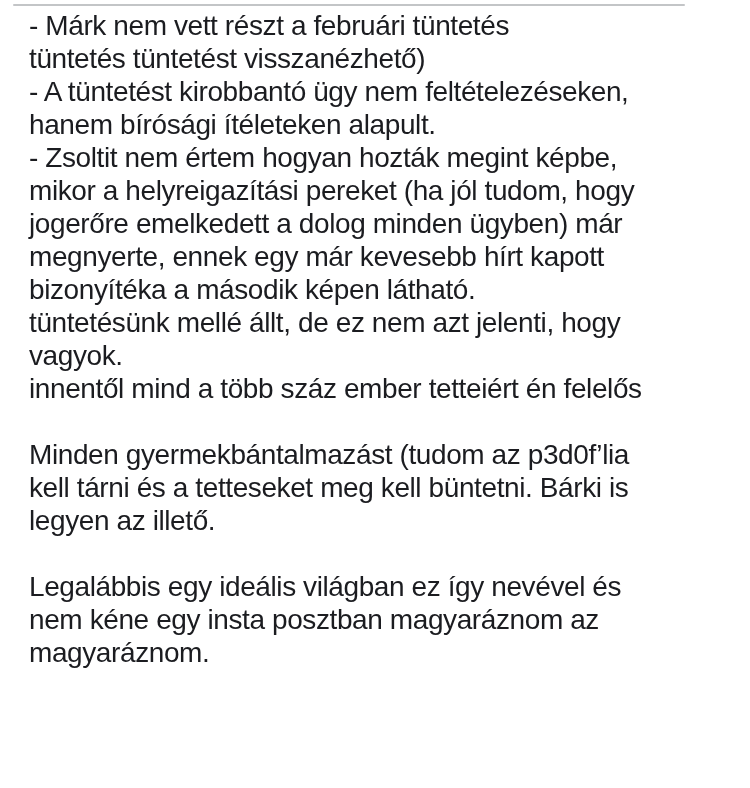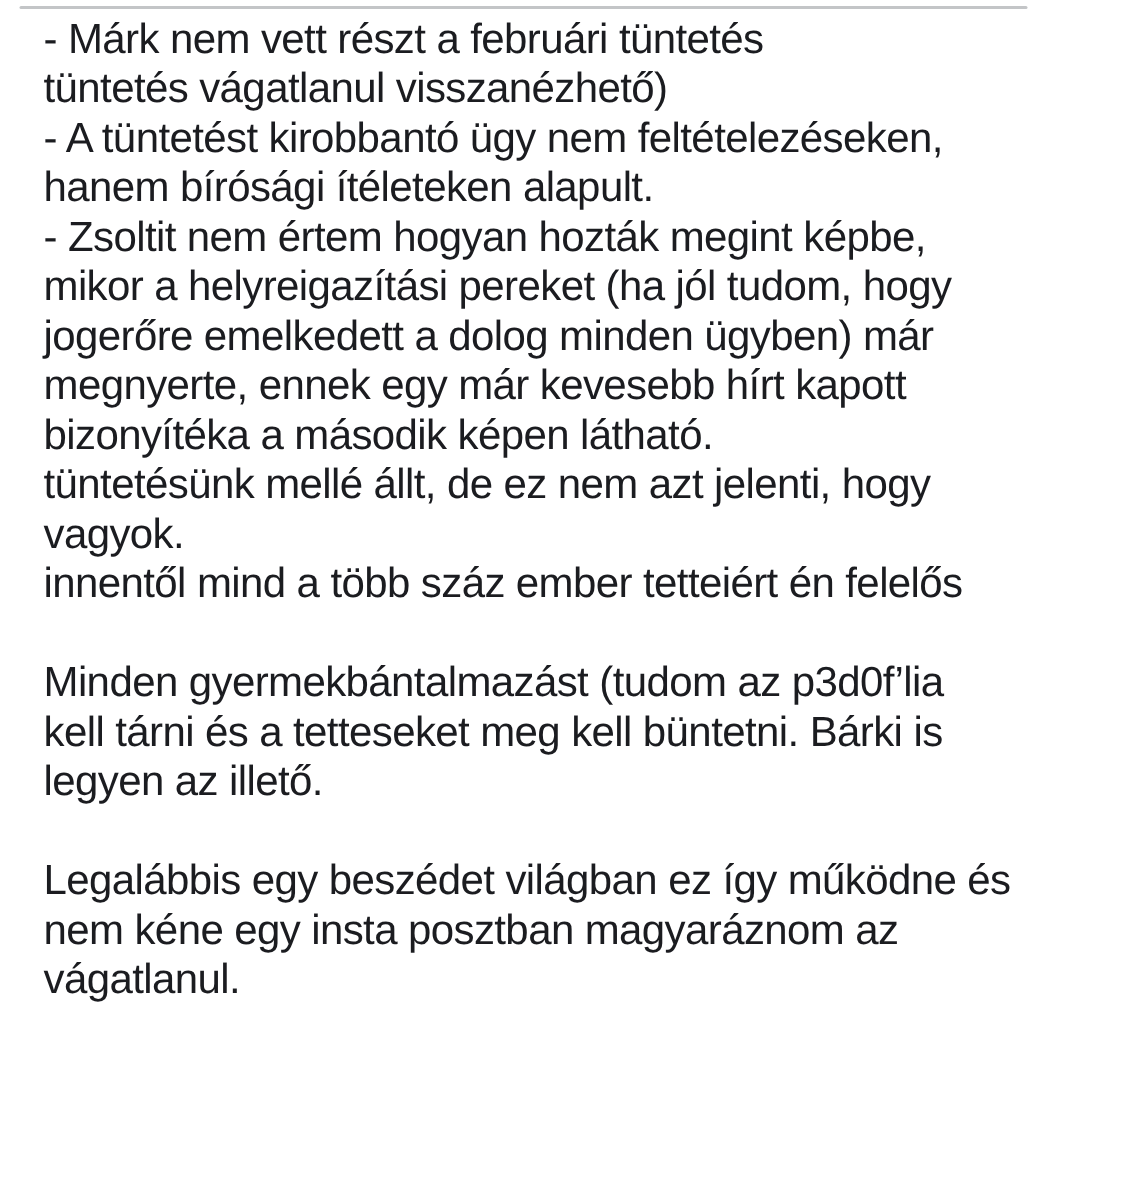--- a/index.html
+++ b/index.html
@@ -52,39 +52,39 @@
 </head>
 <body>
 
 <div class="page">
   <div class="top-divider"></div>
 
   <main class="text-block">
 
     <p class="paragraph">
       <span class="line">- Márk nem vett részt a februári tüntetés</span>
-      <span class="line">tüntetés vágatlanul visszanézhető)</span>
+      <span class="line">tüntetés tüntetést visszanézhető)</span>
       <span class="line">- A tüntetést kirobbantó ügy nem feltételezéseken,</span>
       <span class="line">hanem bírósági ítéleteken alapult.</span>
       <span class="line">- Zsoltit nem értem hogyan hozták megint képbe,</span>
       <span class="line">mikor a helyreigazítási pereket (ha jól tudom, hogy</span>
       <span class="line">jogerőre emelkedett a dolog minden ügyben) már</span>
       <span class="line">megnyerte, ennek egy már kevesebb hírt kapott</span>
       <span class="line">bizonyítéka a második képen látható.</span>
       <span class="line">tüntetésünk mellé állt, de ez nem azt jelenti, hogy</span>
       <span class="line">vagyok.</span>
       <span class="line">innentől mind a több száz ember tetteiért én felelős</span>
     </p>
 
     <p class="paragraph">
       <span class="line">Minden gyermekbántalmazást (tudom az p3d0f’lia</span>
       <span class="line">kell tárni és a tetteseket meg kell büntetni. Bárki is</span>
       <span class="line">legyen az illető.</span>
     </p>
 
     <p class="paragraph">
-      <span class="line">Legalábbis egy beszédet világban ez így működne és</span>
+      <span class="line">Legalábbis egy ideális világban ez így nevével és</span>
       <span class="line">nem kéne egy insta posztban magyaráznom az</span>
-      <span class="line">vágatlanul.</span>
+      <span class="line">magyaráznom.</span>
     </p>
 
   </main>
 </div>
 
 </body></html>

